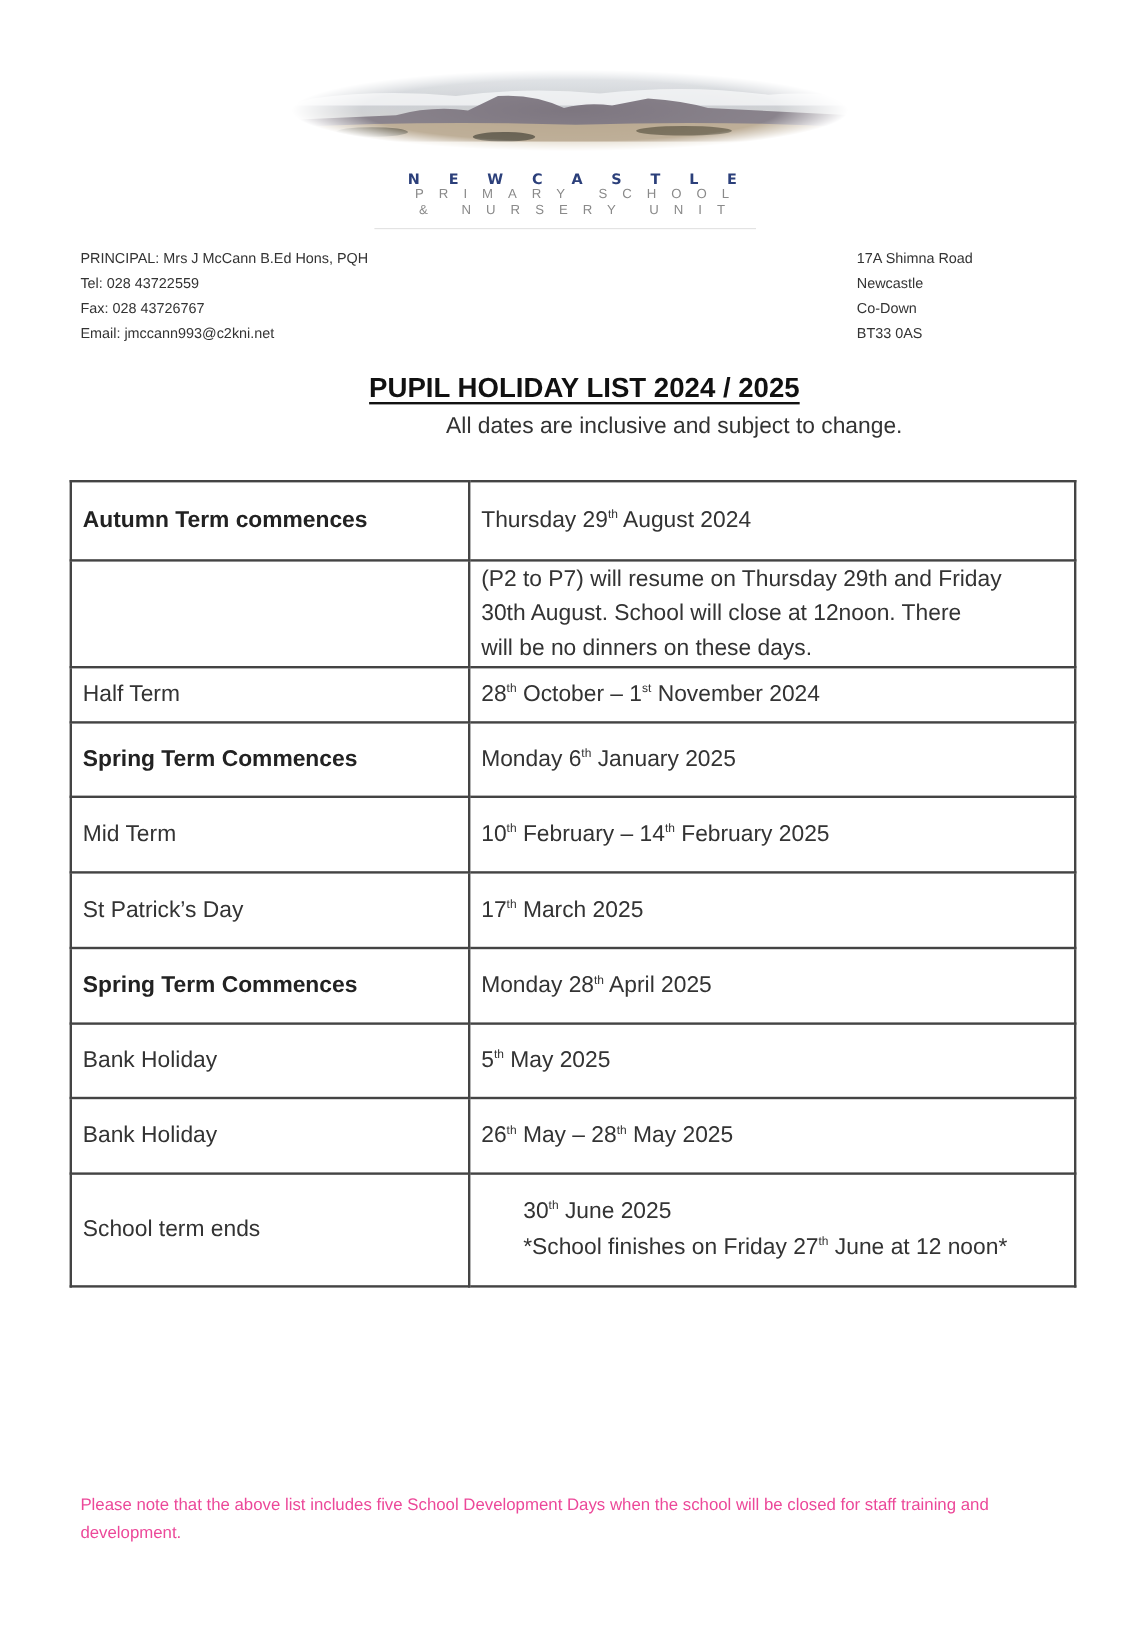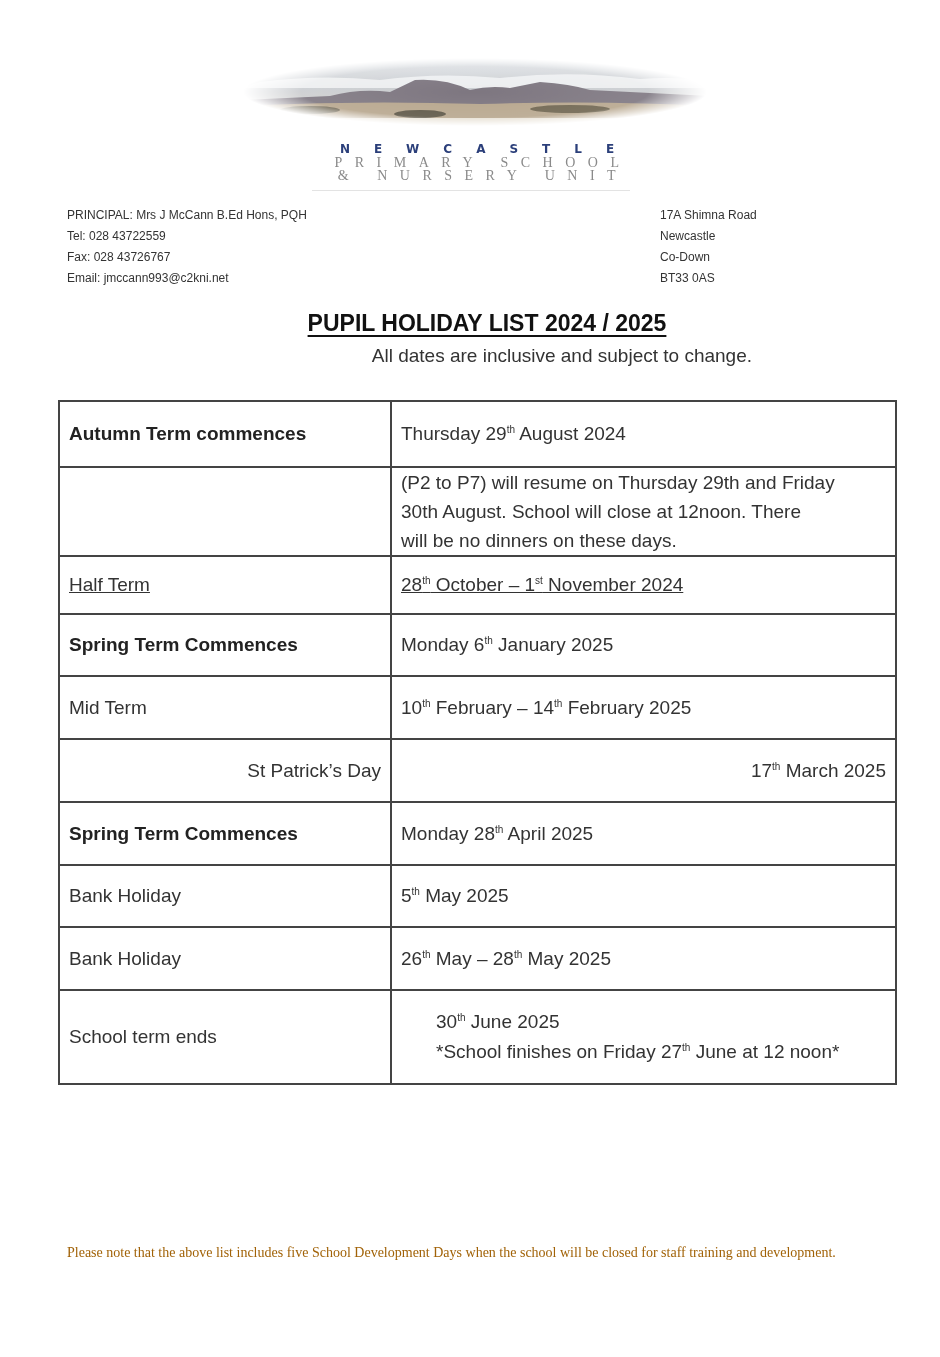--- a/index.html
+++ b/index.html
@@ -4,44 +4,44 @@
 <style>
   html, body { margin:0; padding:0; background:#ffffff; }
   body { width:940px; height:1357px; position:relative; overflow:hidden;
          font-family:"Liberation Sans", "DejaVu Sans", sans-serif; color:#333; }
 
   .logo { position:absolute; left:240px; top:52px; width:470px; height:140px; }
   .landscape { position:absolute; left:0; top:0; width:470px; height:80px; }
   .school-name { position:absolute; left:72px; top:90px; width:330px; text-align:center; }
   .sn1 { font-family:"DejaVu Sans", sans-serif; font-weight:bold; color:#2b3f7a;
          font-size:12px; letter-spacing:24px; line-height:14px; margin-right:-24px; }
-  .sn2, .sn3 { font-family:Liberation Serif, serif; color:#8a8a8a;
-         font-size:14px; letter-spacing:12.5px; line-height:13px; margin-right:-12px; }
+  .sn2, .sn3 { font-family:Liberation Sans, sans-serif; color:#8a8a8a;
+         font-size:11px; letter-spacing:12.5px; line-height:13px; margin-right:-12px; }
   .sn-line { position:absolute; left:72px; top:138px; width:318px; border-top:1px solid #e3e3e3; }
 
   .contact-left { position:absolute; left:67px; top:205px; font-size:12px; line-height:21px; color:#333; }
-  .contact-right { position:absolute; left:660px; top:205px; font-size:12px; line-height:21px; color:#333; }
+  .contact-right { position:absolute; left:714px; top:205px; font-size:12px; line-height:21px; color:#333; }
 
   .title { position:absolute; left:0; width:940px; top:310px; text-align:center;
            font-weight:bold; font-size:23px; color:#111;margin-left:17px; }
   .title span { text-decoration:underline; text-underline-offset:4px; }
   .subtitle { position:absolute; left:0; width:752px; top:345px; text-align:right;
               font-size:19px; color:#333; }
 
   table.holidays { position:absolute; left:58px; top:400px; width:839px;
                    border-collapse:collapse; }
   table.holidays td { border:2px solid #444; font-size:19px; color:#333;
                       padding:0 9px; vertical-align:middle; }
   table.holidays td.c1 { width:312px; }
   table.holidays td.bold { font-weight:bold; color:#222; }
   table.holidays td.multi { line-height:29px; vertical-align:top; padding-top:0; }
   sup { font-size:10px; vertical-align:super; line-height:0; }
 
   .footnote { position:absolute; left:67px; top:1241px; width:800px;
-              font-size:14px; line-height:24px; color:#a16207;font-family:Liberation Serif, serif; }
+              font-size:14px; line-height:24px; color:#ec4899; }
 </style>
 </head>
 <body>
 
 <div class="logo">
   <svg class="landscape" viewBox="0 0 470 80" width="470" height="80">
     <defs>
       <radialGradient id="fade" cx="50%" cy="50%" r="50%">
         <stop offset="0%" stop-color="#fff" stop-opacity="1"></stop>
         <stop offset="75%" stop-color="#fff" stop-opacity="0.9"></stop>
@@ -103,39 +103,39 @@
         </td>
       </tr>
       <tr style="height: 88px;">
         <td class="c1"></td>
         <td class="multi">
           <div>(P2 to P7) will resume on Thursday 29th and Friday</div>
           <div>30th August. School will close at 12noon. There</div>
           <div>will be no dinners on these days.</div>
         </td>
       </tr>
-      <tr style="height: 58px; text-decoration: underline;">
+      <tr style="height: 46px;">
         <td class="c1">Half Term</td>
         <td>
           <div><span>28</span><sup>th</sup><span> October – 1</span><sup>st</sup><span> November 2024</span></div>
         </td>
       </tr>
       <tr style="height: 62px;">
         <td class="c1 bold">Spring Term Commences</td>
         <td>
           <div><span>Monday 6</span><sup>th</sup><span> January 2025</span></div>
         </td>
       </tr>
       <tr style="height: 63px;">
         <td class="c1">Mid Term</td>
         <td>
           <div><span>10</span><sup>th</sup><span> February – 14</span><sup>th</sup><span> February 2025</span></div>
         </td>
       </tr>
-      <tr style="height: 63px; text-align: right;">
+      <tr style="height: 63px;">
         <td class="c1">St Patrick’s Day</td>
         <td>
           <div><span>17</span><sup>th</sup><span> March 2025</span></div>
         </td>
       </tr>
       <tr style="height: 63px;">
         <td class="c1 bold">Spring Term Commences</td>
         <td>
           <div><span>Monday 28</span><sup>th</sup><span> April 2025</span></div>
         </td>

